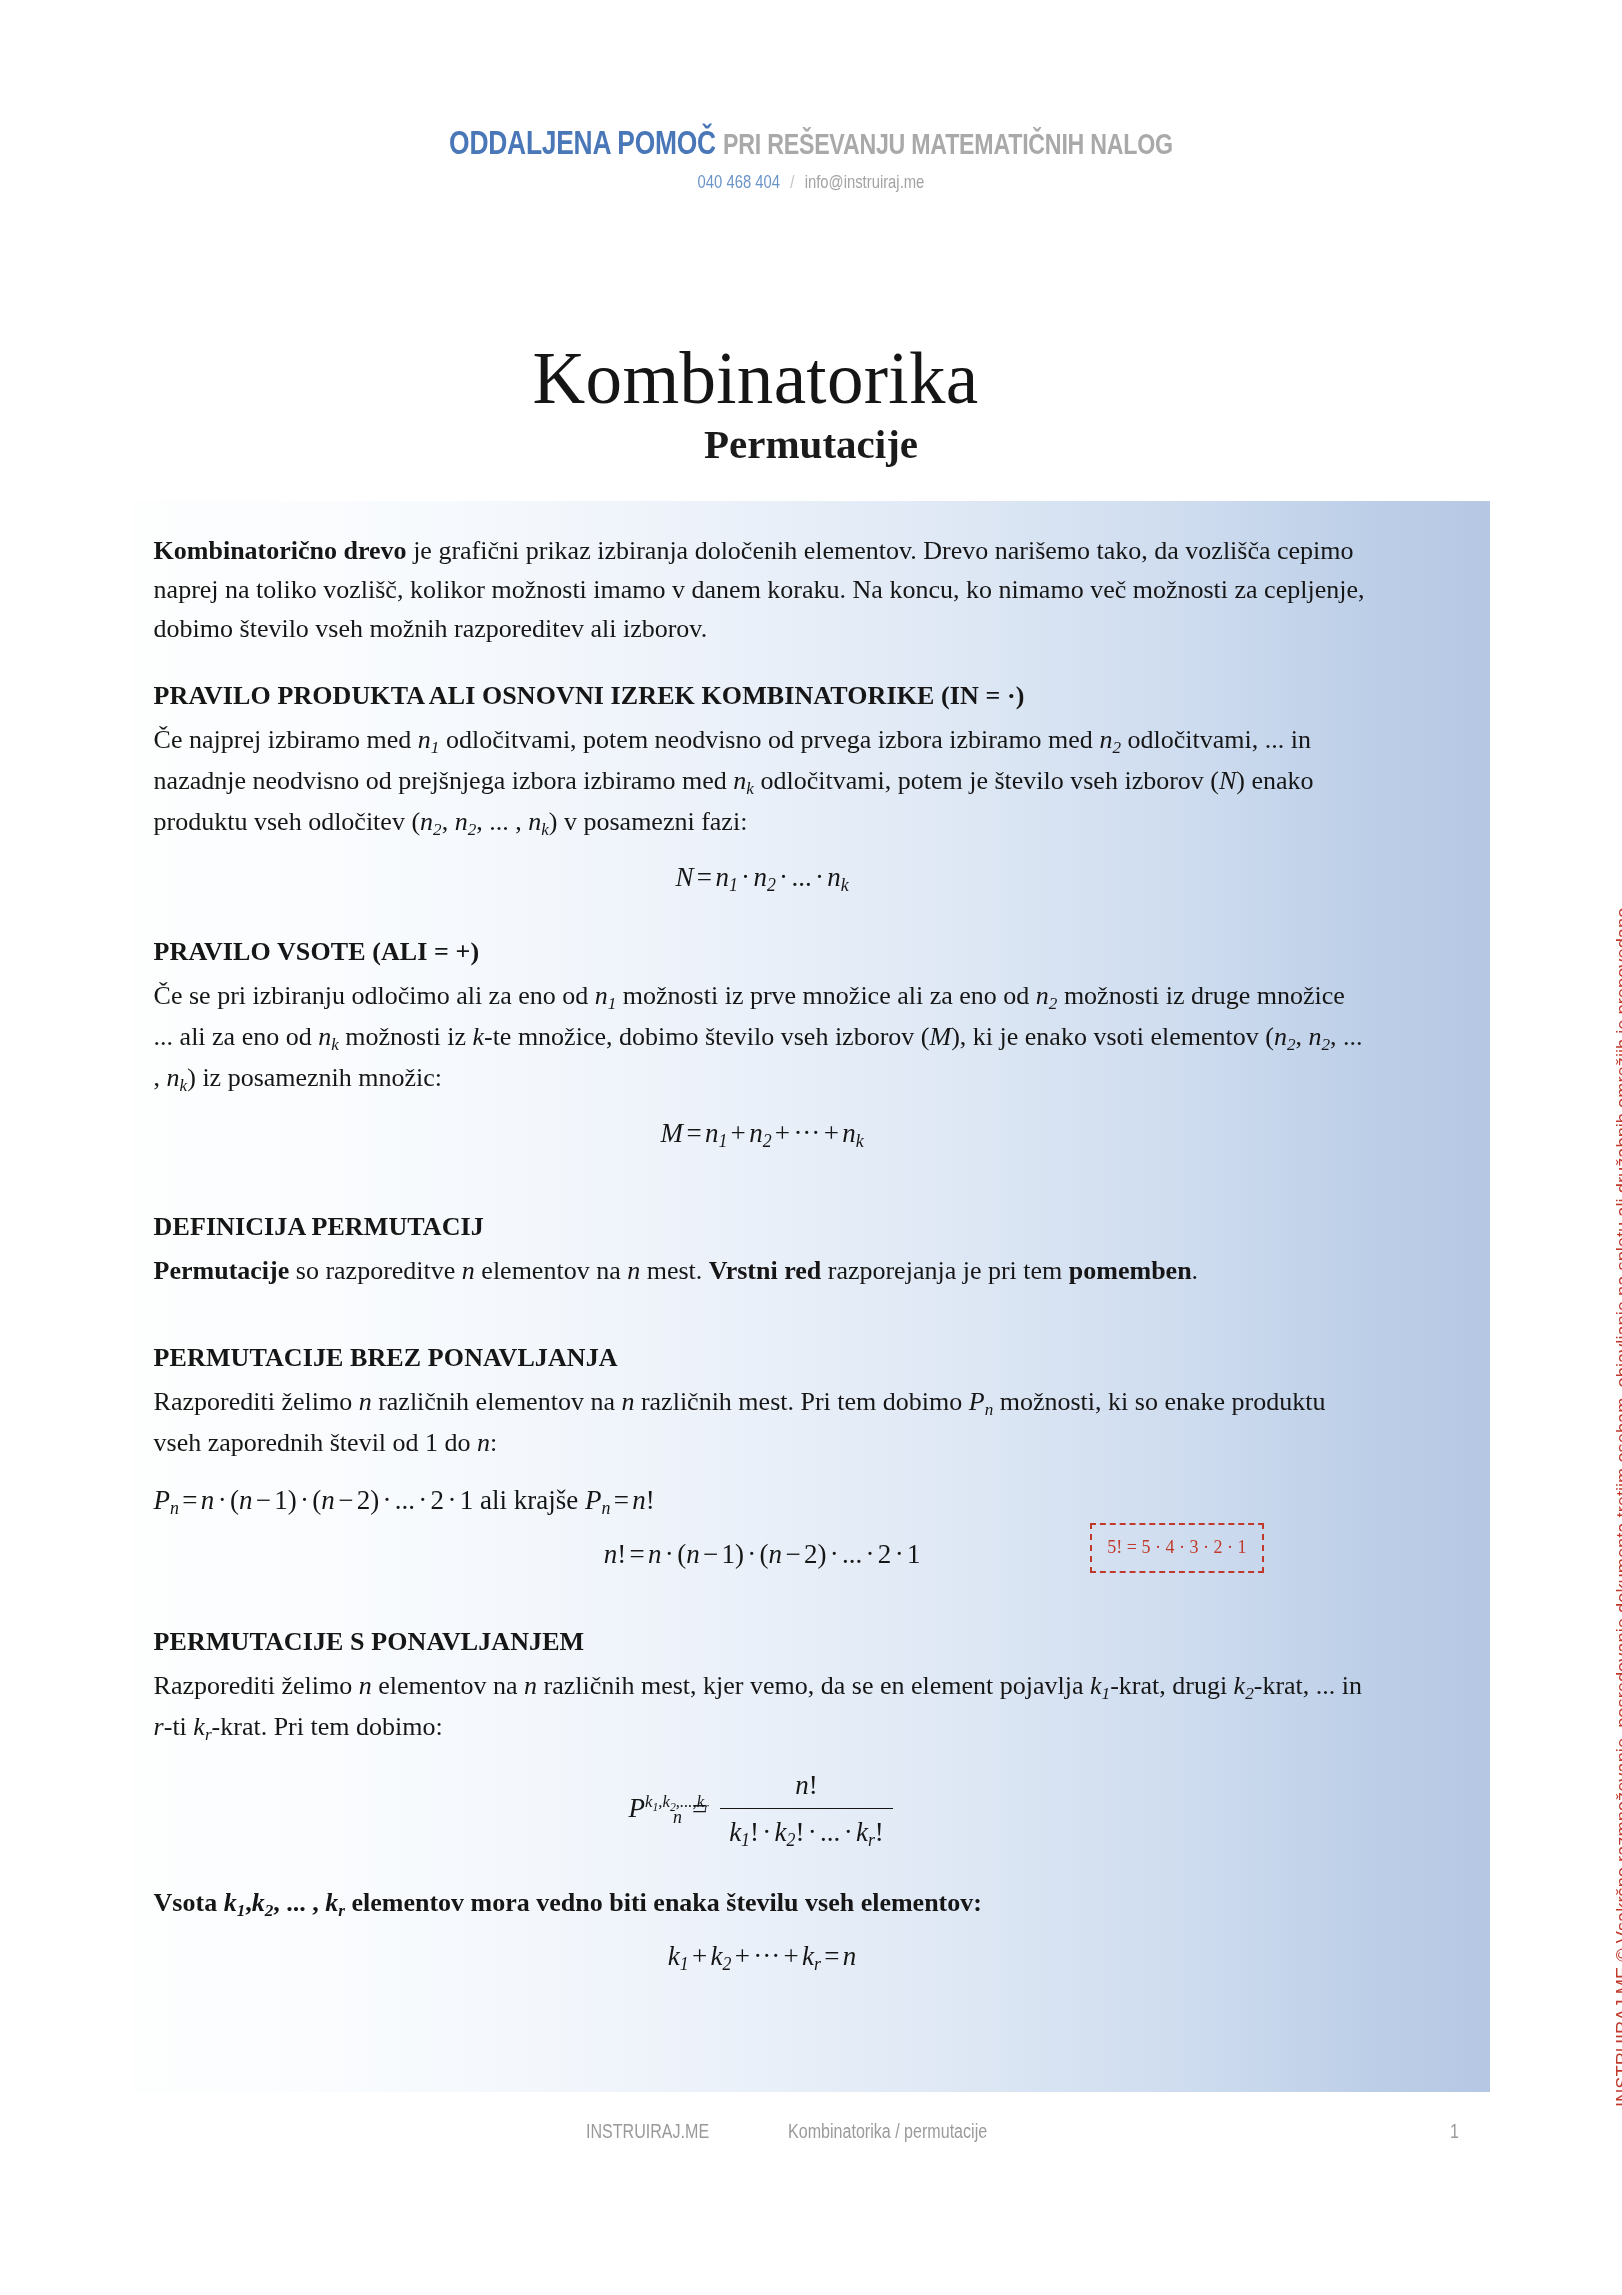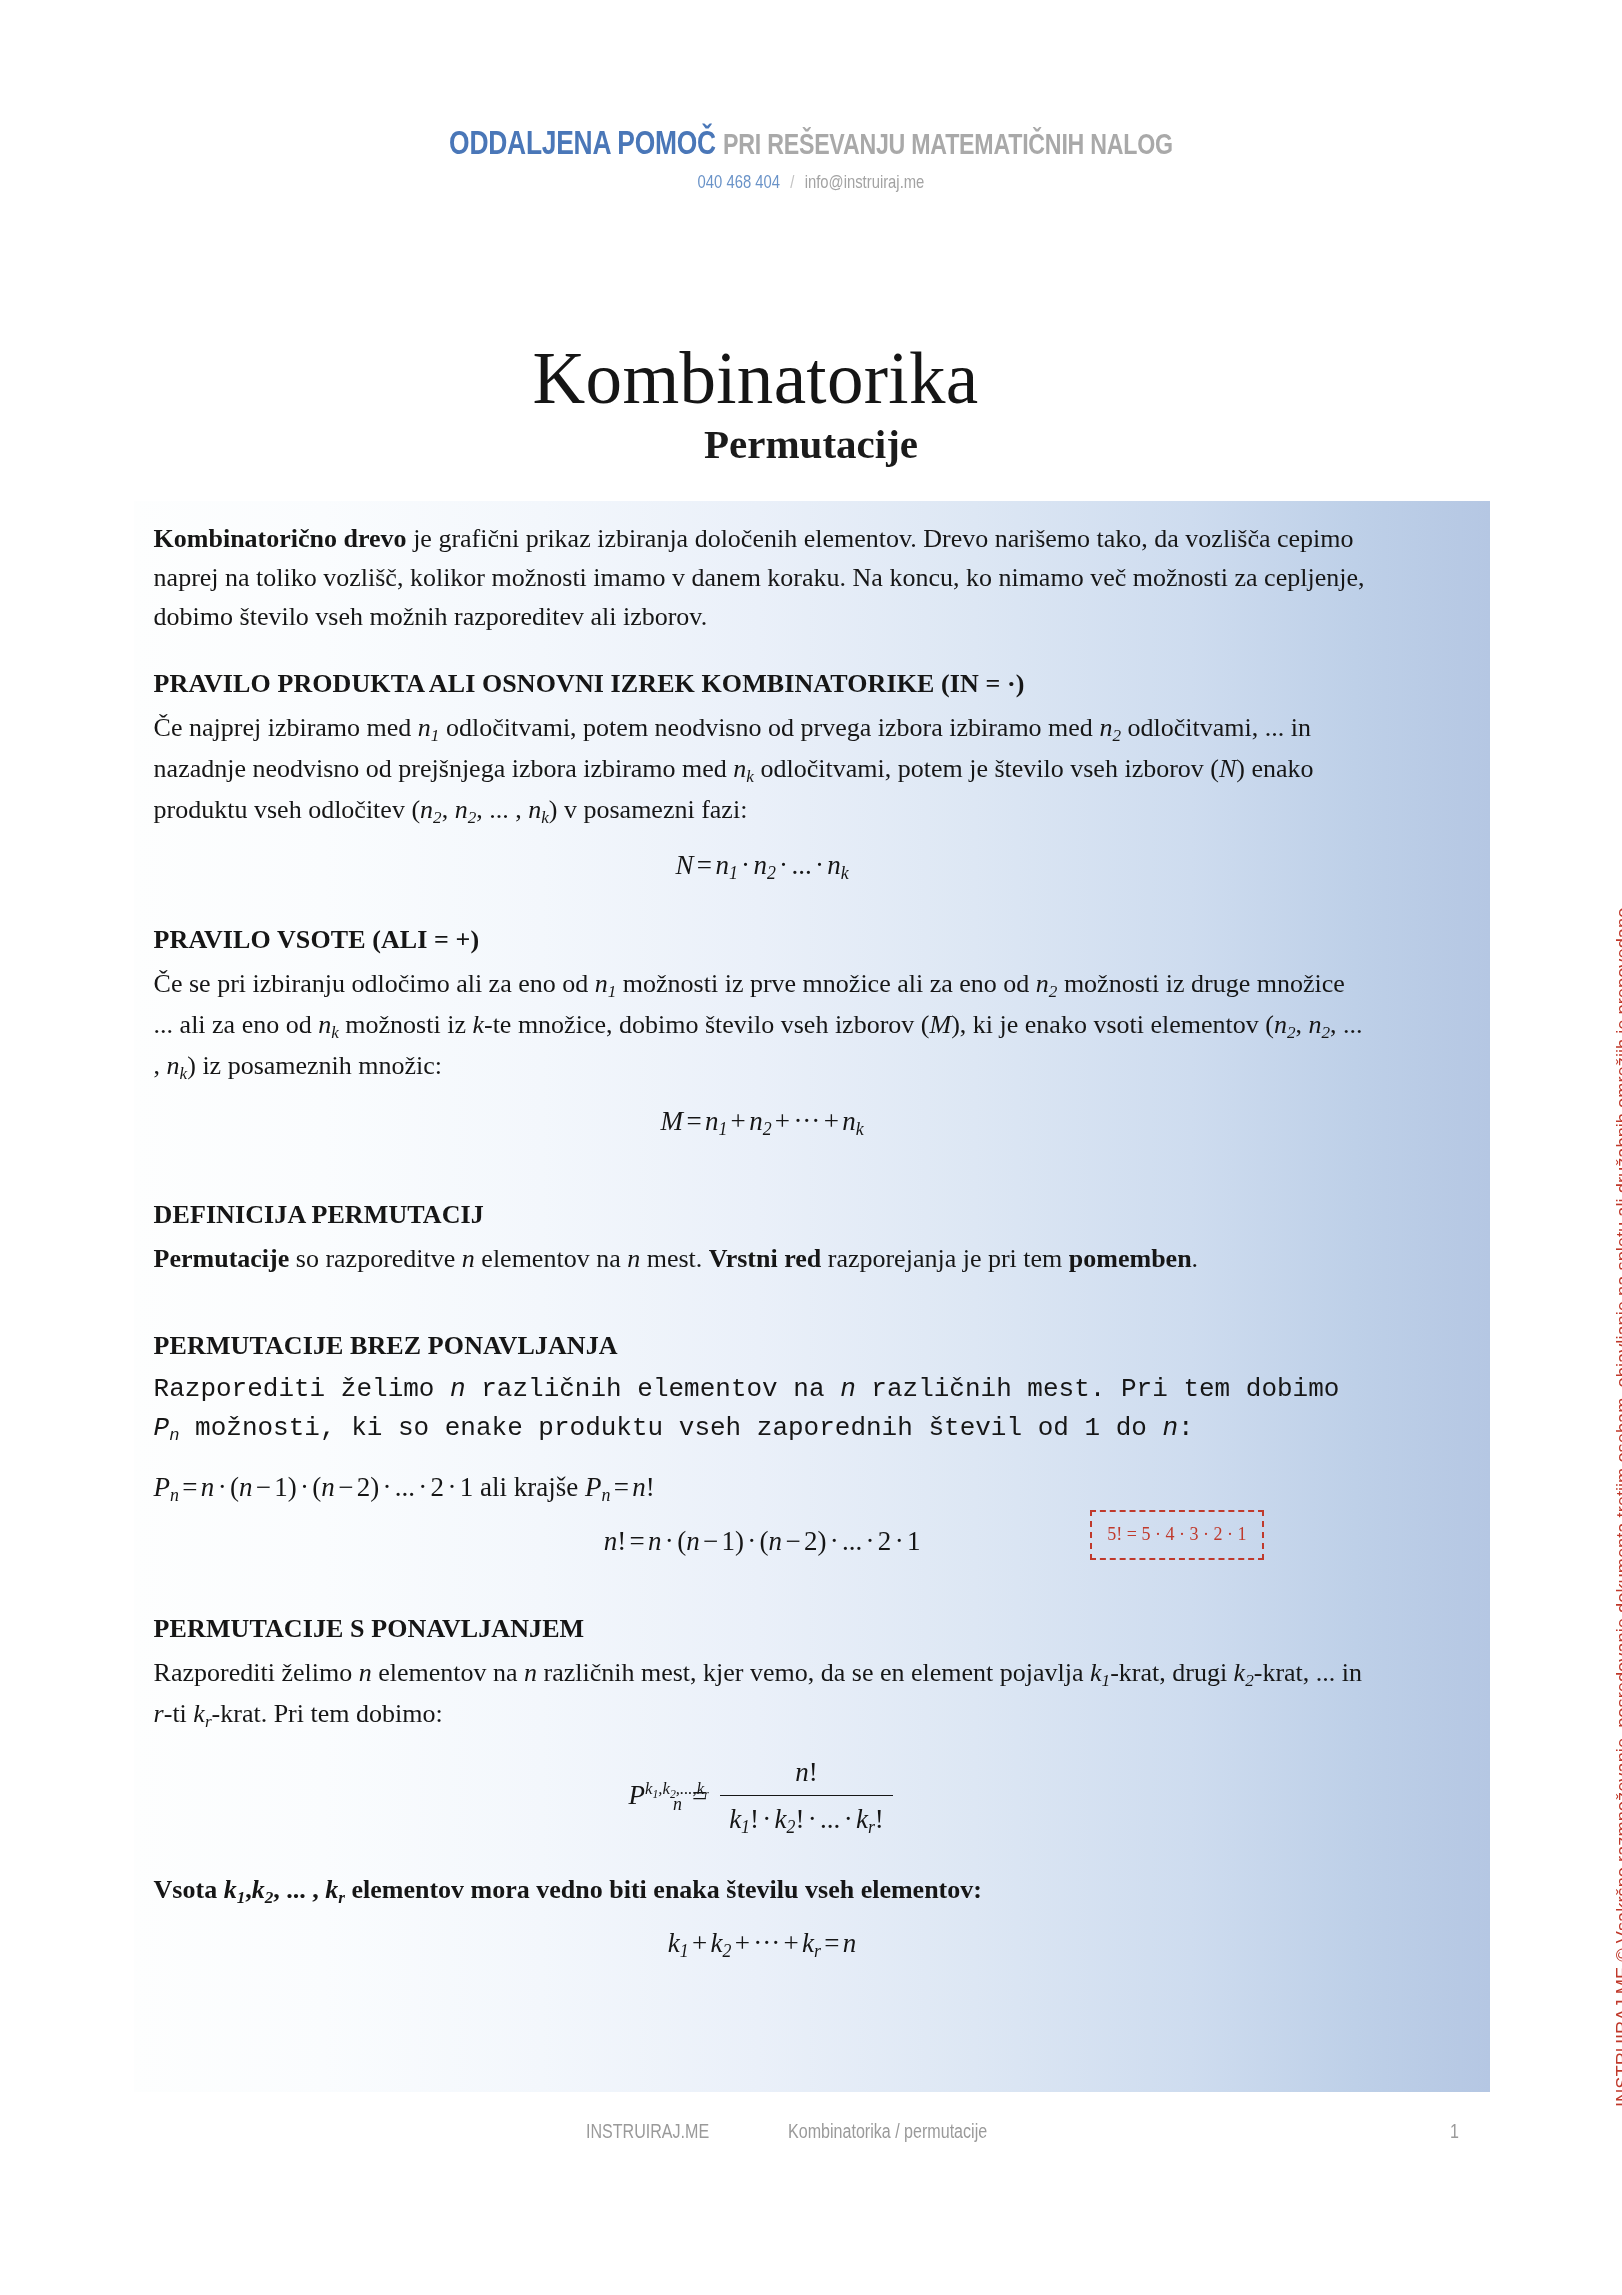--- a/index.html
+++ b/index.html
@@ -226,21 +226,21 @@
     <span class="email">info@instruiraj.me</span>
   </div>
 </div>
 
 <h1 class="doc-title">Kombinatorika</h1>
 <h2 class="doc-subtitle">Permutacije</h2>
 
 <div class="panel">
   <div class="panel-inner">
 
-    <div class="block" style="padding-top:18px;">
+    <div class="block" style="padding-top:30px;">
       <p class="body"><b>Kombinatorično drevo</b><span> je grafični prikaz izbiranja določenih elementov. Drevo narišemo tako, da vozlišča cepimo naprej na toliko vozlišč, kolikor možnosti imamo v danem koraku. Na koncu, ko nimamo več možnosti za cepljenje, dobimo število vseh možnih razporeditev ali izborov.</span></p>
     </div>
 
     <div class="block" style="margin-top:28px;">
       <h3 class="sec">PRAVILO PRODUKTA ALI OSNOVNI IZREK KOMBINATORIKE (IN = ·)</h3>
       <p class="body" style="margin-top:5.2px;"><span>Če najprej izbiramo med </span><i class="v">n</i><span class="sub">1</span><span> odločitvami, potem neodvisno od prvega izbora izbiramo med </span><i class="v">n</i><span class="sub">2</span><span> odločitvami, ... in nazadnje neodvisno od prejšnjega izbora izbiramo med </span><i class="v">n</i><span class="sub">k</span><span> odločitvami, potem je število vseh izborov (</span><i class="v">N</i><span>) enako produktu vseh odločitev (</span><i class="v">n</i><span class="sub">2</span>, <i class="v">n</i><span class="sub">2</span>, ... , <i class="v">n</i><span class="sub">k</span><span>) v posamezni fazi:</span></p>
       <div class="eq" style="margin-top:14.4px;">
         <i class="v">N</i><span class="op">=</span><i class="v">n</i><span class="sub">1</span><span class="op">·</span><i class="v">n</i><span class="sub">2</span><span class="op">·</span>...<span class="op">·</span><i class="v">n</i><span class="sub">k</span>
       </div>
     </div>
@@ -253,21 +253,21 @@
       </div>
     </div>
 
     <div class="block" style="margin-top:51px;">
       <h3 class="sec">DEFINICIJA PERMUTACIJ</h3>
       <p class="body" style="margin-top:5.2px;"><b>Permutacije</b><span> so razporeditve </span><i class="v">n</i><span> elementov na </span><i class="v">n</i><span> mest. </span><b>Vrstni red</b><span> razporejanja je pri tem </span><b>pomemben</b><span>.</span></p>
     </div>
 
     <div class="block" style="margin-top:48px;">
       <h3 class="sec">PERMUTACIJE BREZ PONAVLJANJA</h3>
-      <p class="body" style="margin-top:5.2px;font-family:Liberation Mono, monospace;"><span>Razporediti želimo </span><i class="v">n</i><span> različnih elementov na </span><i class="v">n</i><span> različnih mest. Pri tem dobimo </span><i class="v">P</i><span class="sub">n</span><span> možnosti, ki so enake produktu vseh zaporednih števil od 1 do </span><i class="v">n</i><span>:</span></p>
+      <p class="body" style="margin-top:5.2px;"><span>Razporediti želimo </span><i class="v">n</i><span> različnih elementov na </span><i class="v">n</i><span> različnih mest. Pri tem dobimo </span><i class="v">P</i><span class="sub">n</span><span> možnosti, ki so enake produktu vseh zaporednih števil od 1 do </span><i class="v">n</i><span>:</span></p>
       <div class="eq-left" style="margin-top:18px;">
         <i class="v">P</i><span class="sub">n</span><span class="op">=</span><i class="v">n</i><span class="op">·</span>(<i class="v">n</i><span class="op">−</span>1)<span class="op">·</span>(<i class="v">n</i><span class="op">−</span>2)<span class="op">·</span>...<span class="op">·</span>2<span class="op">·</span>1 ali krajše <i class="v">P</i><span class="sub">n</span><span class="op">=</span><i class="v">n</i>!
       </div>
       <div class="eq" style="margin-top:11.8px;">
         <i class="v">n</i>!<span class="op">=</span><i class="v">n</i><span class="op">·</span>(<i class="v">n</i><span class="op">−</span>1)<span class="op">·</span>(<i class="v">n</i><span class="op">−</span>2)<span class="op">·</span>...<span class="op">·</span>2<span class="op">·</span>1
         <span class="callout" style="left:936px; top:-10.5px;">5! = 5 · 4 · 3 · 2 · 1</span>
       </div>
     </div>
 
     <div class="block" style="margin-top:48px;">

